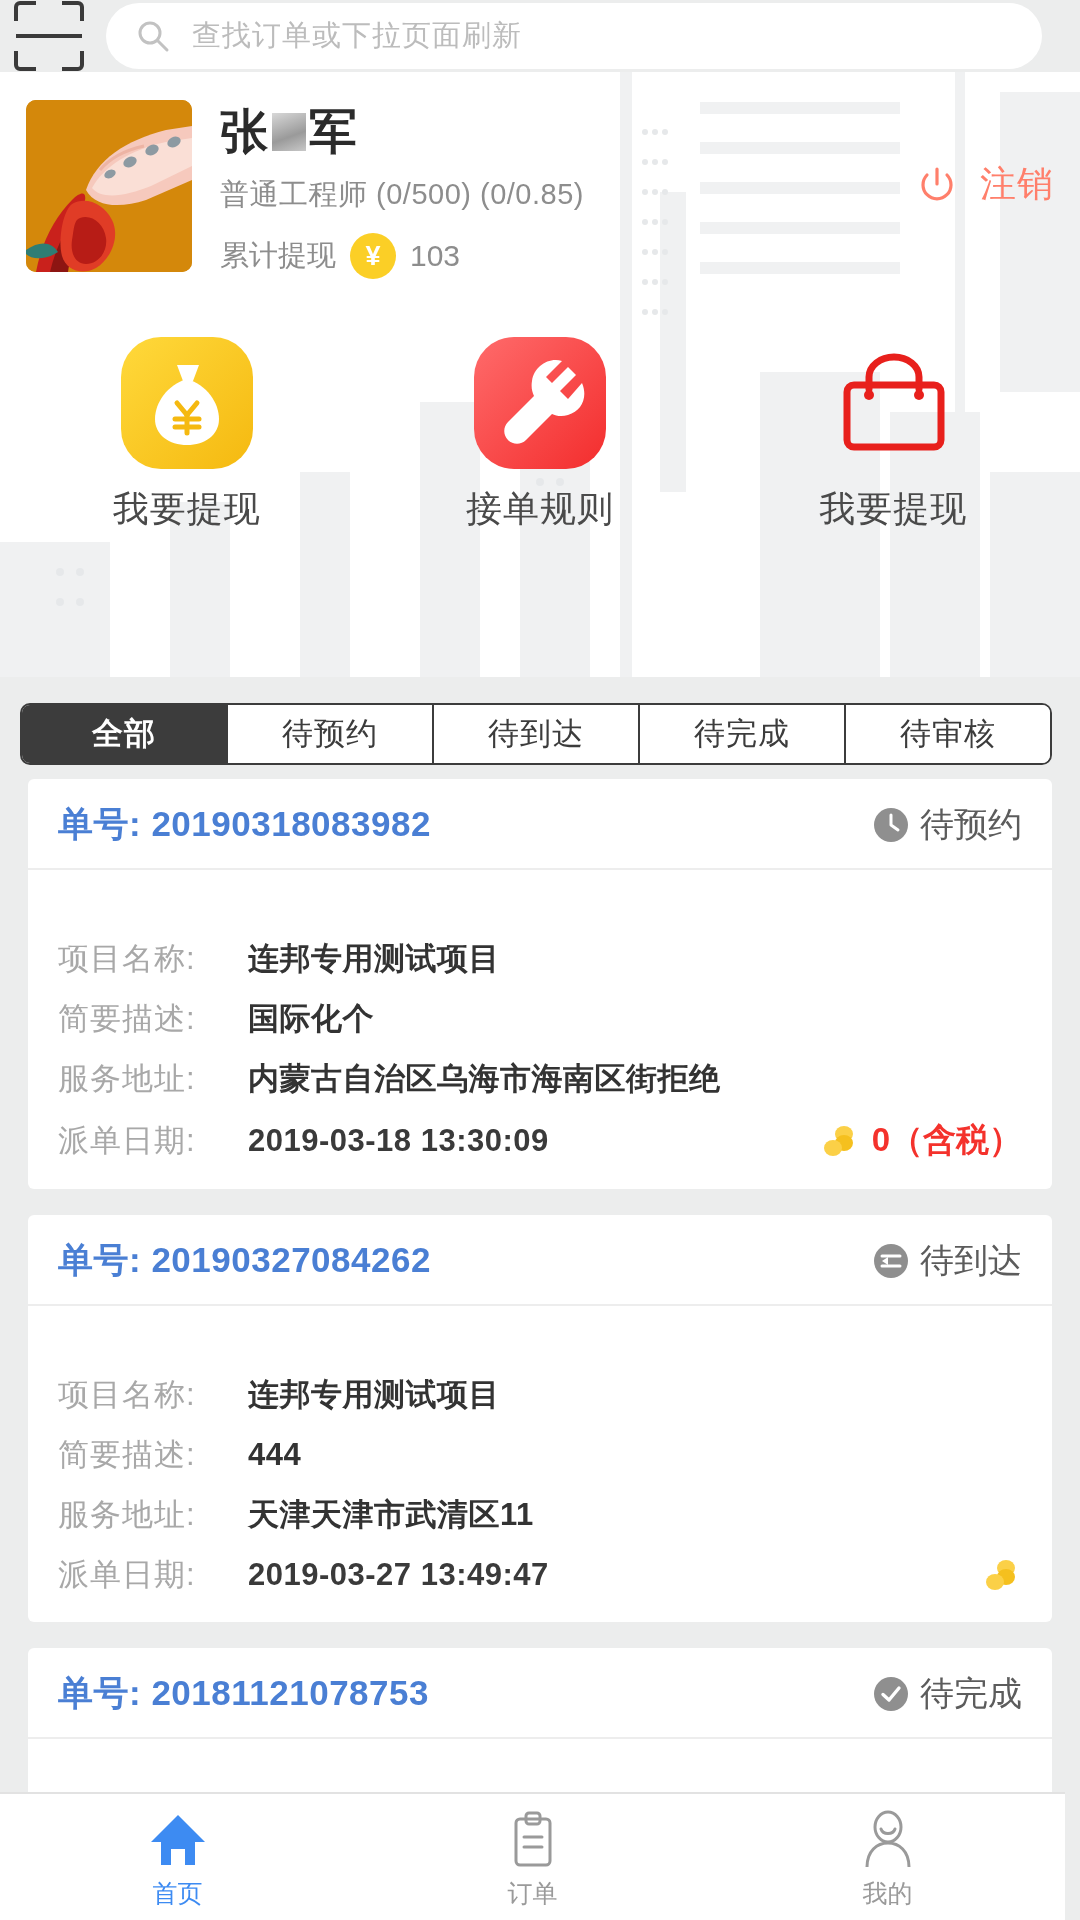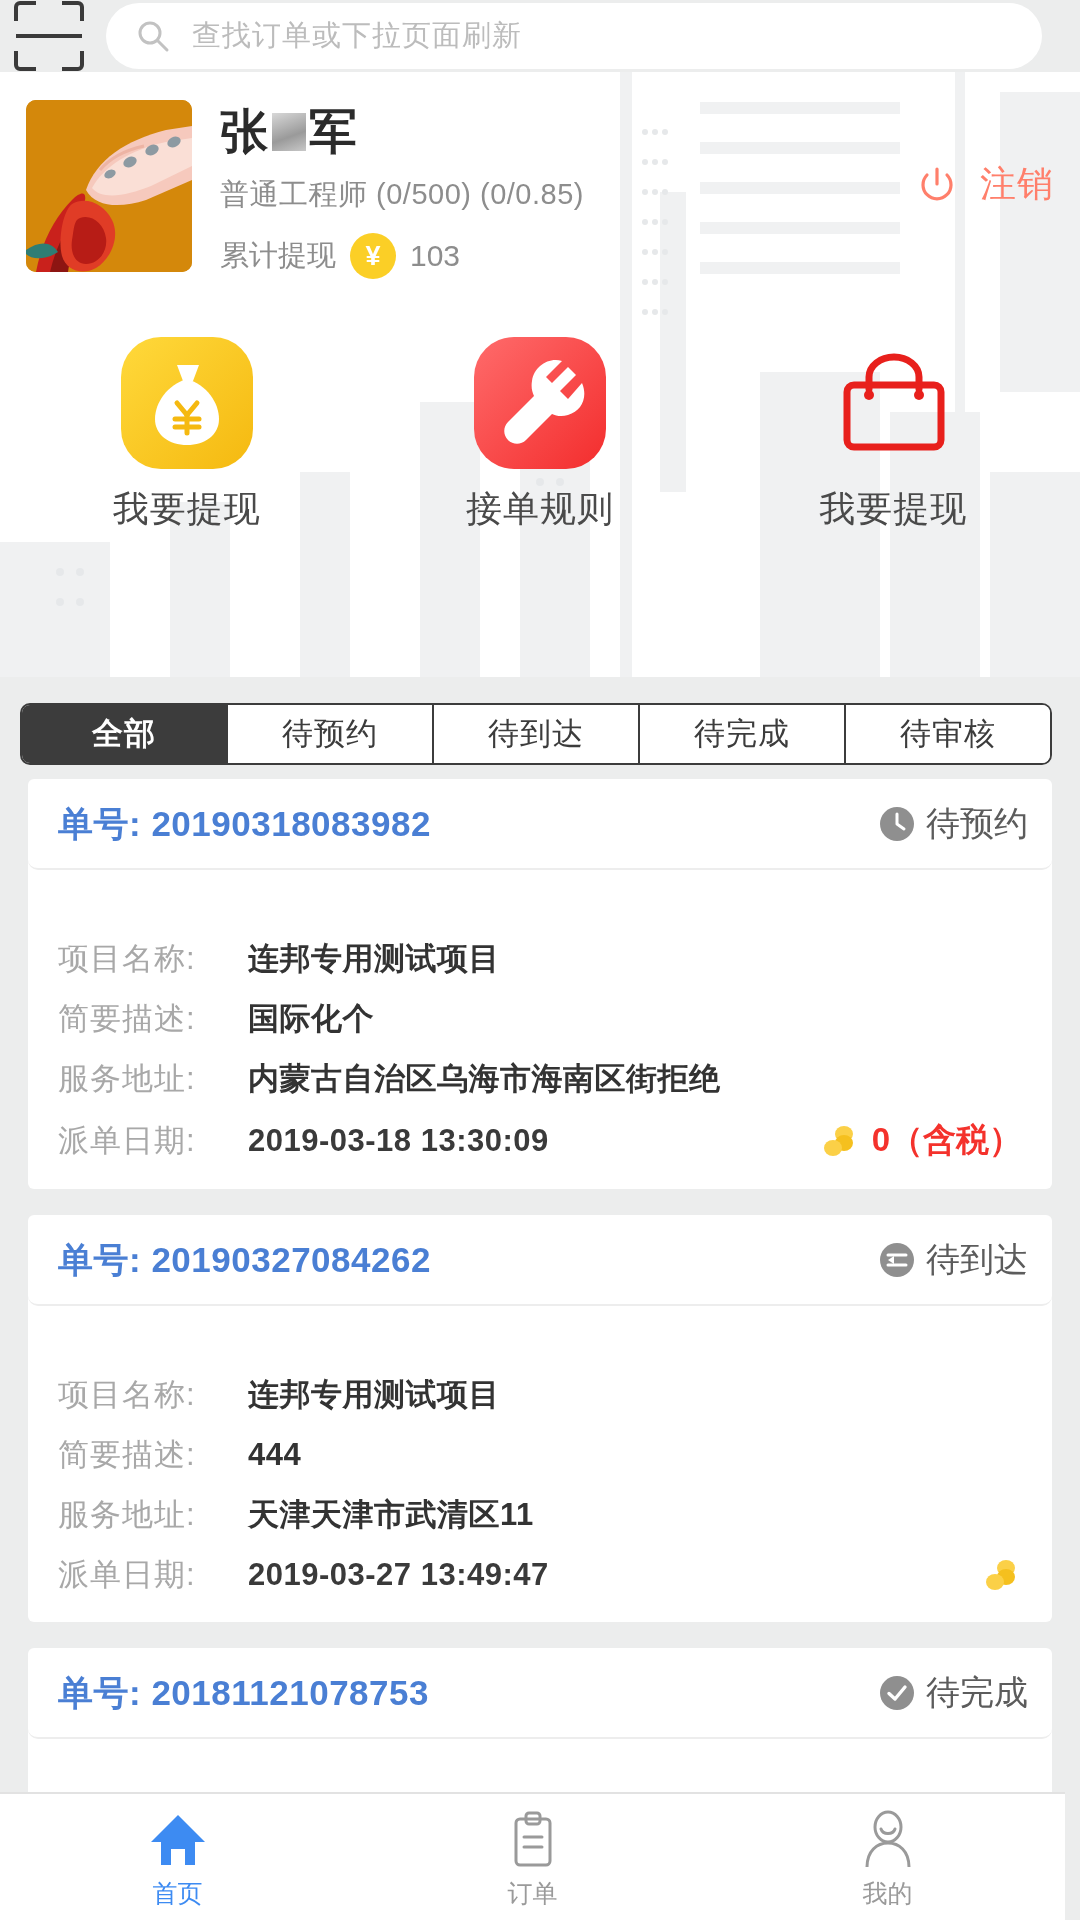--- a/index.html
+++ b/index.html
@@ -197,25 +197,24 @@
     padding:0 28px;
   }
   .card{
     background:#ffffff;
     border-radius:6px;
     margin-bottom:26px;
     padding:0 0 8px 0;
   }
   .card-head{
     display:flex;
-    align-items:flex-start;
+    align-items:flex-end;
     justify-content:space-between;
-    padding:22px 24px 20px 30px;
+    padding:22px 30px 20px 30px;
     border-bottom:2px solid #ededed;
-    border-radius:10px;
   }
   .order-no{
     font-size:35px;
     color:#4a7fd4;
     font-weight:bold;
     letter-spacing:0.5px;
   }
   .status{
     display:flex;
     align-items:center;

